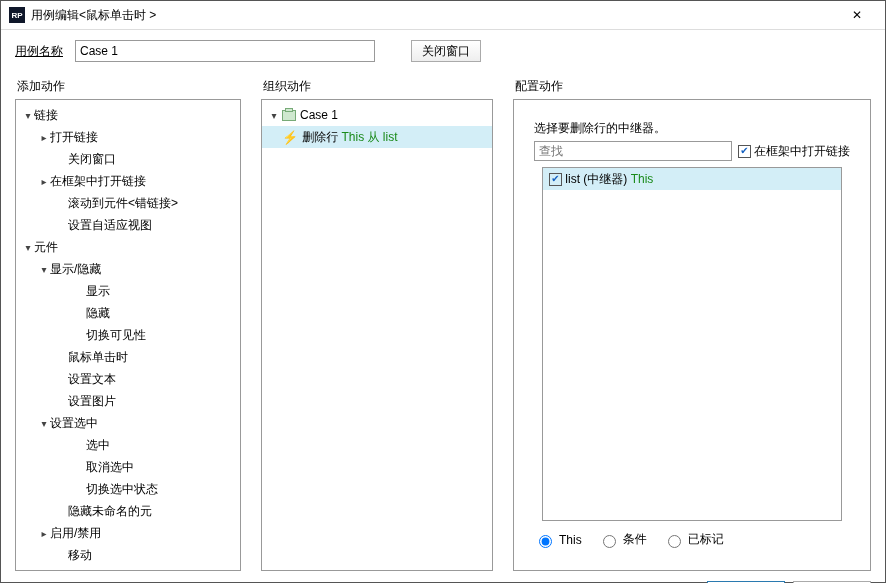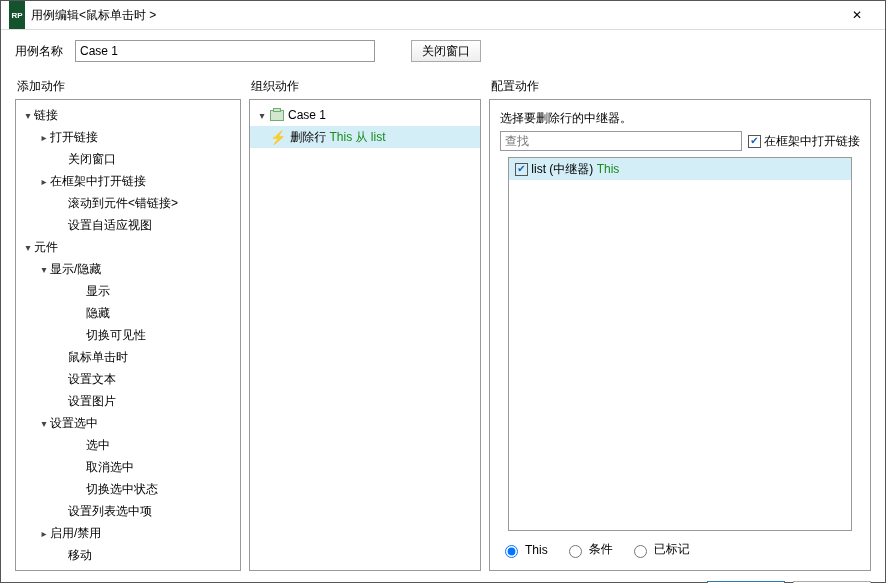--- a/index.html
+++ b/index.html
@@ -1,27 +1,27 @@
 <!DOCTYPE html>
 <html><head>
 <meta charset="utf-8">
 <style>
   * { box-sizing: border-box; font-family: "Microsoft YaHei", "SimSun", Arial, sans-serif; font-size: 12px; }
   body { margin: 0; background: #fff; }
   .window { width: 886px; height: 583px; border: 1px solid #555; position: relative; background: #fff; display: flex; flex-direction: column; }
   .titlebar { height: 30px; display: flex; align-items: center; padding: 0 8px; border-bottom: 1px solid #ddd; }
-  .titlebar .icon { width: 16px; height: 28px; background: #14532d; display: flex; align-items: center; justify-content: center; color: #fff; font-size: 8px; font-weight: bold; margin-right: 6px; }
+  .titlebar .icon { width: 16px; height: 16px; background: #0f172a; display: flex; align-items: center; justify-content: center; color: #fff; font-size: 8px; font-weight: bold; margin-right: 6px; }
   .titlebar .title { flex: 1; }
   .titlebar .close { width: 40px; height: 28px; display: flex; align-items: center; justify-content: center; cursor: pointer; }
   .content { flex: 1; padding: 10px 14px 10px 14px; display: flex; flex-direction: column; }
   .row1 { display: flex; align-items: center; gap: 8px; margin-bottom: 14px; }
-  .row1 label { margin-right: 4px; }
+  .row1 label { margin-right: 4px; text-decoration: underline; }
   .row1 input[type=text] { height: 22px; border: 1px solid #999; padding: 0 4px; width: 300px; }
   .btn { height: 22px; min-width: 70px; border: 1px solid #aaa; background: linear-gradient(#fff,#eee); cursor: pointer; padding: 0 10px; }
-  .columns { flex: 1; display: flex; gap: 8px; min-height: 0; }
+  .columns { flex: 1; display: flex; gap: 20px; min-height: 0; }
   .col { display: flex; flex-direction: column; min-height: 0; }
   .col-header { padding: 2px 2px 4px 2px; }
   .col1 { width: 226px; }
   .col2 { width: 232px; }
   .col3 { flex: 1; }
   .panel { flex: 1; border: 1px solid #999; overflow: auto; background: #fff; padding: 4px 0; }
   .tree { list-style: none; margin: 0; padding: 0; }
   .tree li { white-space: nowrap; }
   .tree-row { display: flex; align-items: center; height: 22px; padding-left: 6px; cursor: default; }
   .caret { width: 12px; display: inline-flex; justify-content: center; color: #444; font-size: 10px; }
@@ -39,21 +39,21 @@
   .cfg-label { padding: 8px 8px 4px 8px; }
   .cfg-search-row { display:flex; align-items:center; gap:6px; padding: 0 8px 6px 8px; }
   .cfg-search-row input[type=text] { flex:1; height:20px; border:1px solid #999; padding:0 4px; color:#404040; }
   .cfg-list { margin: 0 8px; border:1px solid #999; height: 300px; overflow:auto; }
   .cfg-item { display:flex; align-items:center; height:22px; padding:0 6px; background:#d3eef7; }
   .radios { display:flex; gap:16px; padding: 10px 8px; align-items:center; }
   .radios label { display:flex; align-items:center; gap:4px; }
   .footer { height: 40px; display:flex; justify-content:flex-end; align-items:center; gap:8px; padding: 0 14px; }
   .footer .btn { min-width: 78px; height: 24px; }
   .footer .btn.primary { border: 1px solid #2a7ab0; }
-  .col3 .panel { padding: 2px; display:flex; flex-direction:column; }
+  .col3 .panel { padding: 12px; display:flex; flex-direction:column; }
   .col3 .cfg-list-wrap { flex:1; padding:0 8px 0 8px; display:flex; }
   .col3 .cfg-list { flex:1; height:auto; }
   .chk-row { display:flex; align-items:center; gap:3px; white-space:nowrap; }
   .chkbox { width:13px; height:13px; border:1px solid #555; display:inline-flex; align-items:center; justify-content:center; font-size:10px; line-height:10px; color:#1460c0; }
 </style>
 </head>
 <body>
 
 <div class="window">
   <div class="titlebar">
@@ -183,21 +183,21 @@
               </li>
             <li>
                 <div class="tree-row indent-3">
                   <span class="caret empty">▸</span>
                   <span>切换选中状态</span>
                 </div>
               </li>
             <li>
                 <div class="tree-row indent-2">
                   <span class="caret empty">▸</span>
-                  <span>设置列表选中项</span>
+                  <span>隐藏未命名的元</span>
                 </div>
               </li>
             <li>
                 <div class="tree-row indent-1">
                   <span class="caret">▸</span>
                   <span>启用/禁用</span>
                 </div>
               </li>
             <li>
                 <div class="tree-row indent-2">

